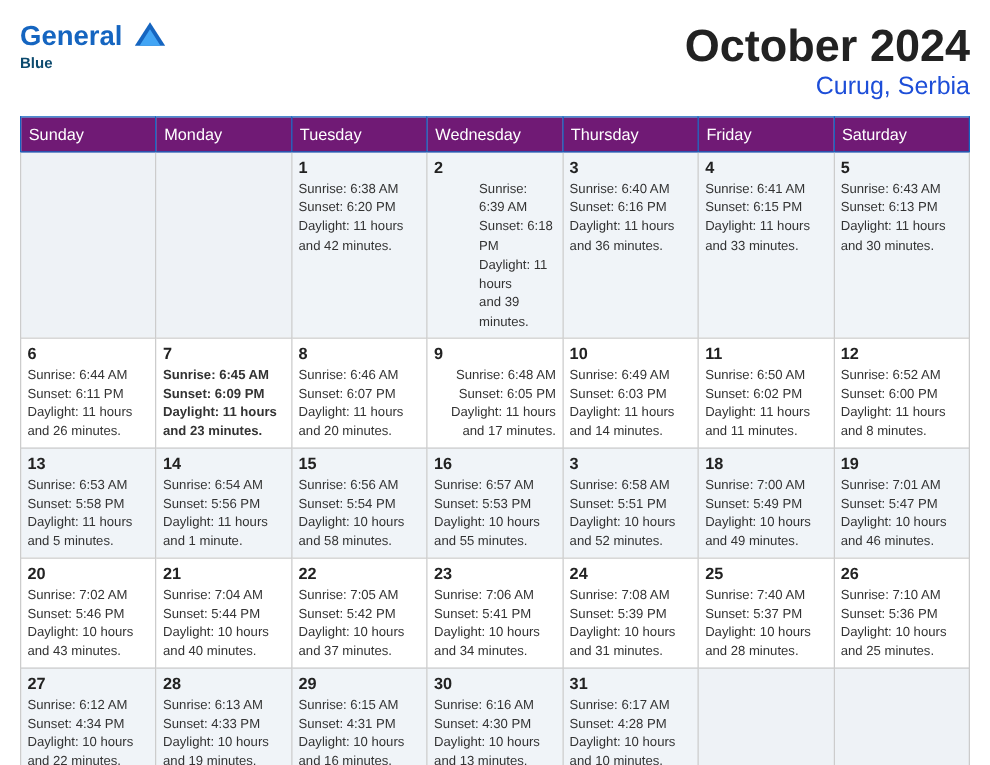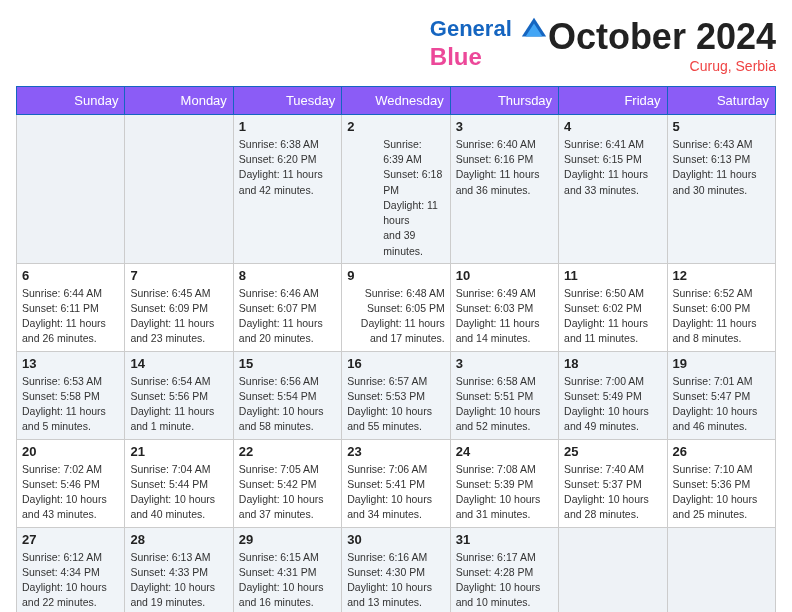--- a/index.html
+++ b/index.html
@@ -5,21 +5,21 @@
     * { box-sizing: border-box; margin: 0; padding: 0; }
     body {
       font-family: Arial, sans-serif;
       background: #fff;
       width: 792px;
       min-height: 612px;
       padding: 16px;
     }
     .header {
       display: flex;
-      justify-content: flex-end;
+      justify-content: space-between;
       align-items: flex-start;
       margin-bottom: 12px;
     }
     .logo {
       display: flex;
       align-items: center;
     }
     .logo-text {
       font-size: 22px;
       font-weight: bold;
@@ -36,32 +36,32 @@
     }
     .title-block {
       text-align: right;
     }
     .month-title {
       font-size: 36px;
       font-weight: bold;
       color: #222;
     }
     .location {
-      font-size: 14px;
-      color: #ef4444;
+      font-size: 20px;
+      color: #1d4ed8;
     }
     .calendar {
       width: 100%;
       border-collapse: collapse;
       font-size: 11px;
     }
     .calendar th {
-      background: #8b5cf6;
+      background: #701a75;
       color: #fff;
-      text-align: right;
+      text-align: left;
       padding: 6px 6px;
       font-size: 13px;
       font-weight: normal;
       border: 1px solid #1565c0;
     }
     .calendar td {
       border: 1px solid #ccc;
       vertical-align: top;
       padding: 4px 5px;
       width: calc(100% / 7);
@@ -97,21 +97,21 @@
     <div>
       <div style="display:flex;align-items:center;">
         <div class="logo-text">
           <span>General</span>
           <svg class="logo-icon" viewBox="0 0 30 30" fill="none" xmlns="http://www.w3.org/2000/svg" style="display:inline-block;vertical-align:middle;">
             <polygon points="15,2 28,22 2,22" fill="#1565c0"></polygon>
             <polygon points="15,8 24,22 6,22" fill="#42a5f5"></polygon>
           </svg>
         </div>
       </div>
-      <div class="logo-text" style="color:#ec4899;font-size:24px;">Blue</div>
+      <div class="logo-text" style="color:#0c4a6e;font-size:12px;">Blue</div>
     </div>
   </div>
   <div class="title-block">
     <div class="month-title">October 2024</div>
     <div class="location">Curug, Serbia</div>
   </div>
 </div>
 
 <table class="calendar">
   <thead>
@@ -168,21 +168,21 @@
       <tr>
         <td>
           <div class="day-number">6</div>
           <div class="day-info" style="white-space: pre-line;">Sunrise: 6:44 AM
 Sunset: 6:11 PM
 Daylight: 11 hours
 and 26 minutes.</div>
         </td>
         <td>
           <div class="day-number">7</div>
-          <div class="day-info" style="white-space: pre-line;">Sunrise: 6:45 AM
+          <div class="day-info" style="white-space: pre-line; font-weight: bold;">Sunrise: 6:45 AM
 Sunset: 6:09 PM
 Daylight: 11 hours
 and 23 minutes.</div>
         </td>
         <td>
           <div class="day-number">8</div>
           <div class="day-info" style="white-space: pre-line;">Sunrise: 6:46 AM
 Sunset: 6:07 PM
 Daylight: 11 hours
 and 20 minutes.</div>

